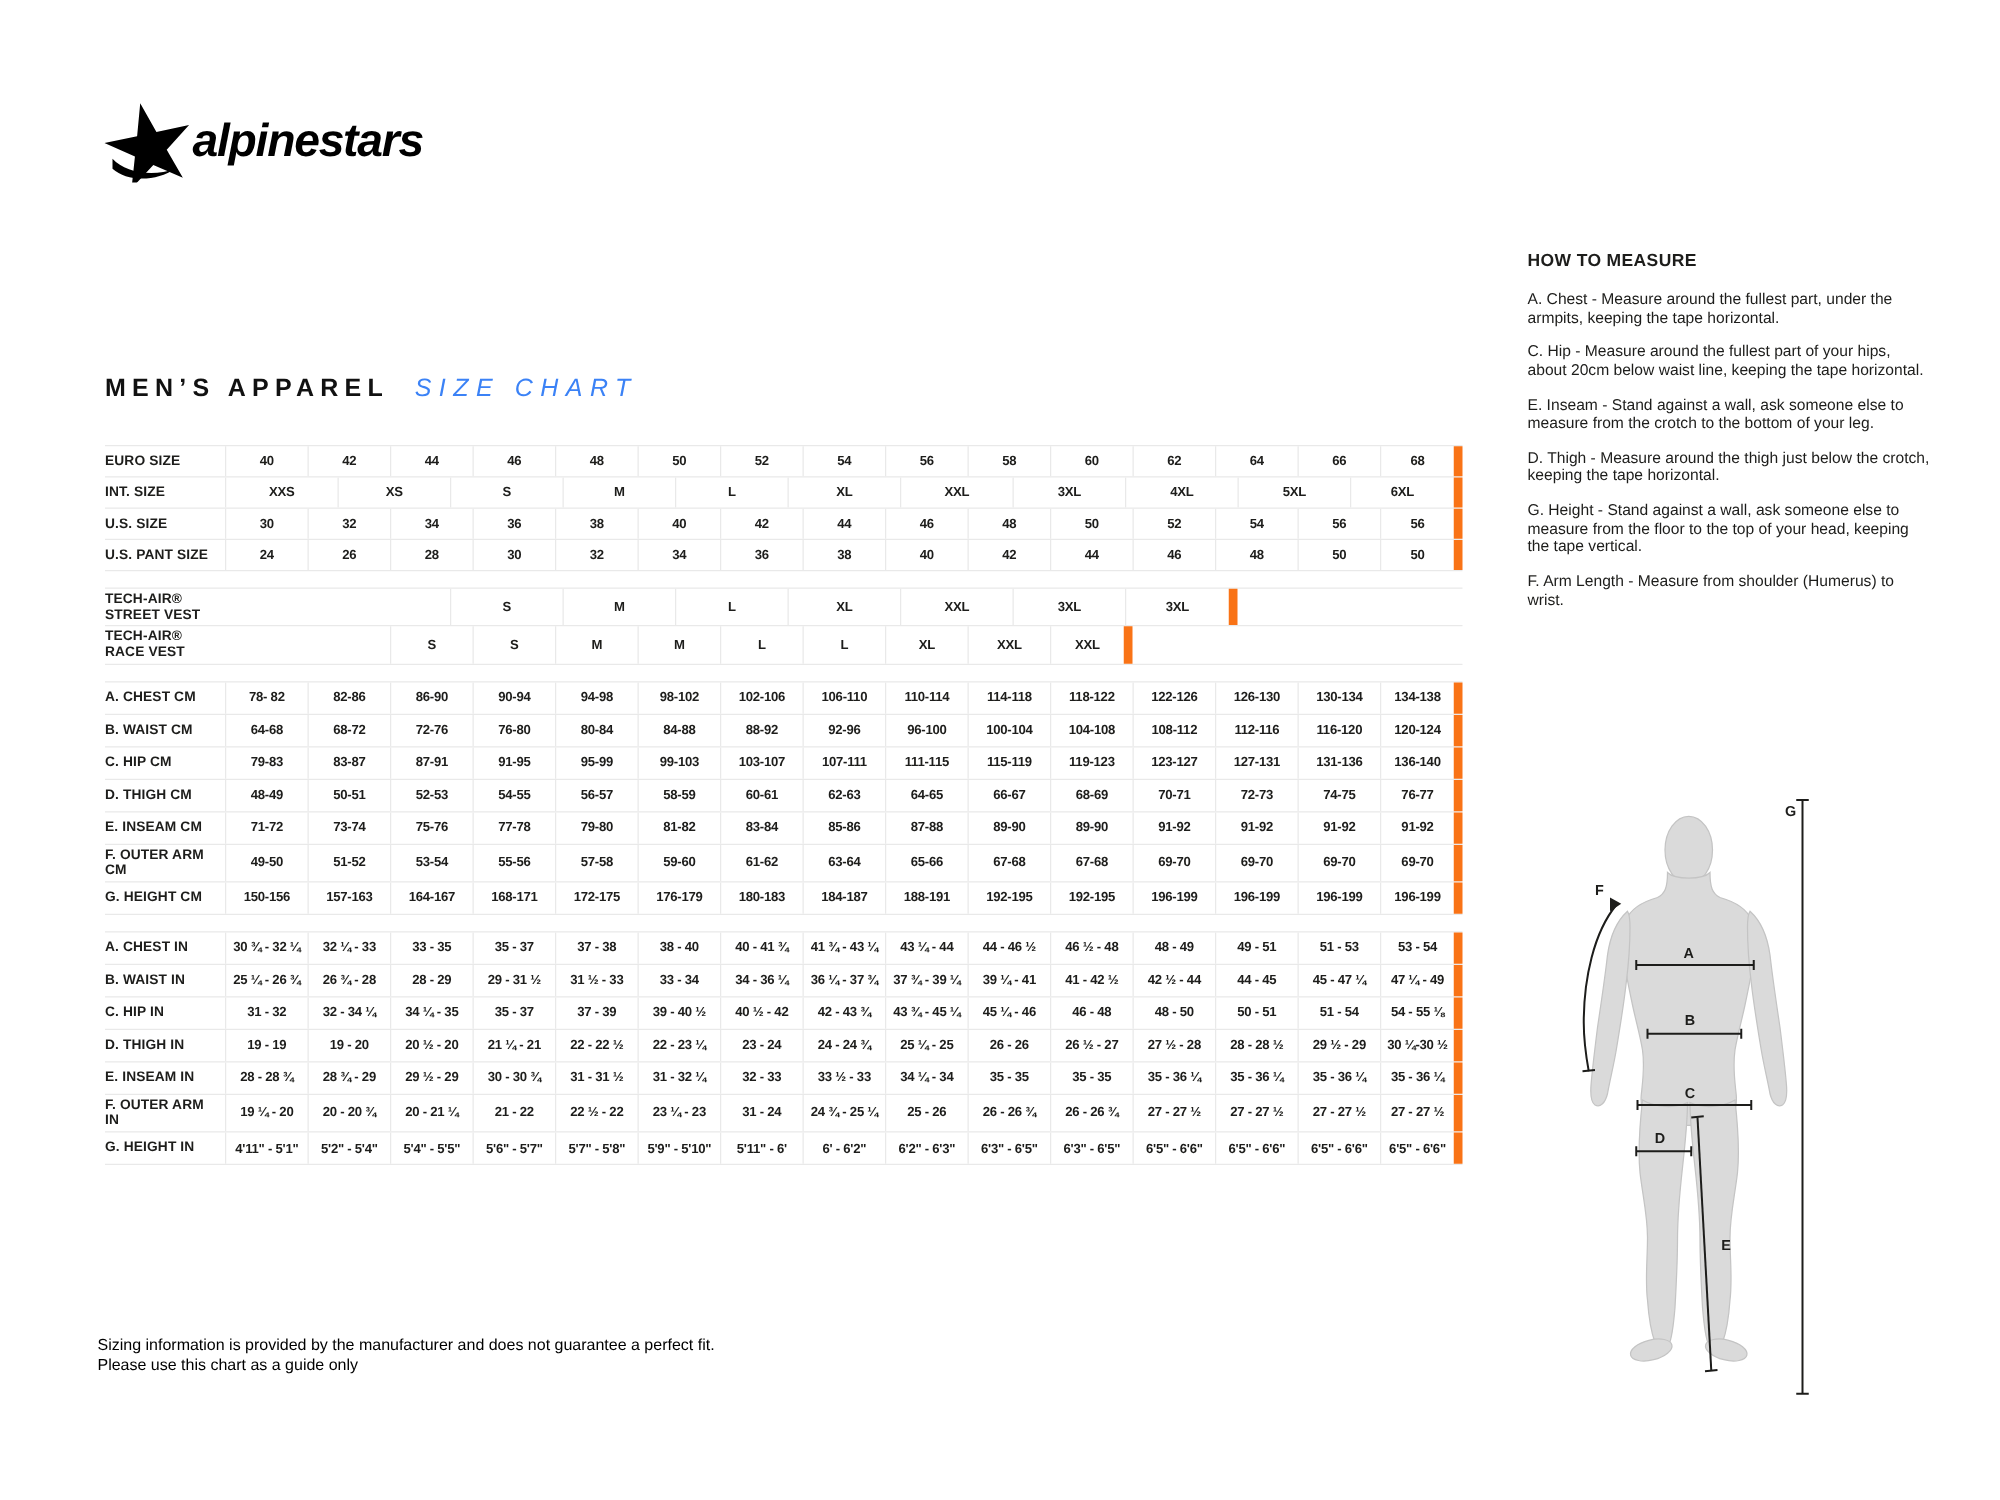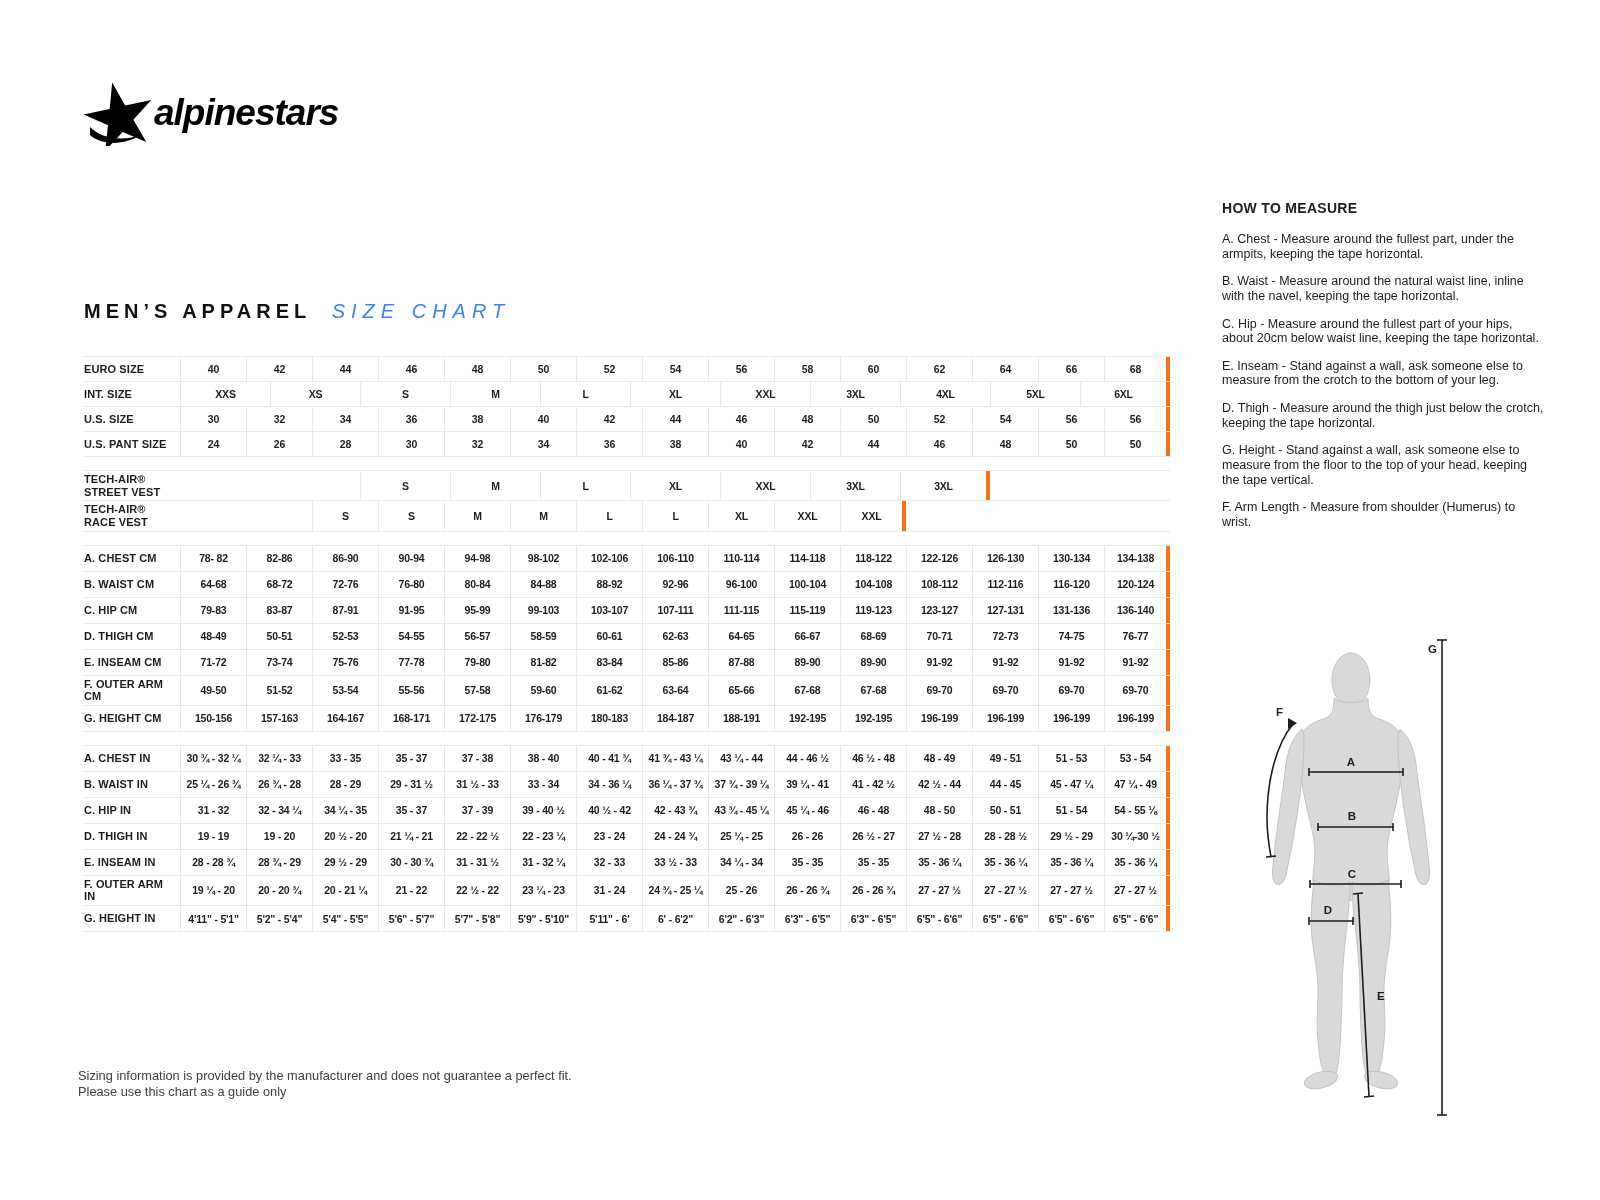--- a/index.html
+++ b/index.html
@@ -21,37 +21,37 @@
   .tgroup{margin-bottom:13px;}
   .tgroup .trow:first-child{border-top:1px solid #e9e9e9;}
   .trow{display:grid;border-bottom:1px solid #e9e9e9;min-height:24px;}
   .tgroup.meas .trow{min-height:25px;}
   .trow.c15{grid-template-columns:96px repeat(15,1fr);}
   .trow.c11{grid-template-columns:96px repeat(11,1fr);}
   .tlabel{font-size:11px;font-weight:bold;line-height:1.15;display:flex;align-items:center;
           padding:2px 6px 2px 0;letter-spacing:0.1px;}
   .tcell{font-size:10.5px;font-weight:bold;letter-spacing:-0.2px;display:flex;align-items:center;
          justify-content:center;border-left:1px solid #e9e9e9;padding:2px 1px;white-space:nowrap;}
-  .tcell.cap{border-right:4px solid #f97316;}
+  .tcell.cap{border-right:7px solid #f97316;}
   .tcell.blank{border-left:none;border-right:none;}
 
   
   .measure-panel{position:absolute;left:1222px;top:200px;width:322px;}
   .mh{font-size:14px;font-weight:bold;letter-spacing:0.3px;margin-bottom:16px;}
   .mi{font-size:12.5px;line-height:1.17;margin:0 0 13px 0;}
 
   
   .figure{position:absolute;left:1230px;top:618px;width:320px;height:500px;}
   .figure svg{display:block;}
   .sil{fill:#dadada;stroke:#c4c4c4;stroke-width:1;}
   .mline{stroke:#1d1d1b;stroke-width:1.6;fill:none;}
   .flabel{font-size:11.5px;font-weight:bold;fill:#1d1d1b;}
 
   
-  .disclaimer{position:absolute;left:78px;top:1068px;font-size:12.8px;line-height:1.28;color:#404040;}
+  .disclaimer{position:absolute;left:78px;top:1068px;font-size:12.8px;line-height:1.28;color:#000000;}
 </style>
 </head>
 <body>
 
 <div class="page">
 
   <div class="logo">
     <svg width="78" height="66" viewBox="0 0 78 66">
       <g transform="rotate(-12 36 30)">
         <polygon fill="#000" points="36,2 43.9,27.2 70.6,27.2 49,42.8 57,67.3 36,52.4 15,67.3 23,42.8 1.4,27.2 28.1,27.2"></polygon>
@@ -426,21 +426,20 @@
           <div class="tcell">6'5" - 6'6"</div>
           <div class="tcell cap">6'5" - 6'6"</div>
         </div>
       </div>
     </div>
 
   <div class="measure-panel">
     <div class="mh">HOW TO MEASURE</div>
     <div>
         <p class="mi">A. Chest - Measure around the fullest part, under the armpits, keeping the tape horizontal.</p>
-        <p class="mi">B. Waist - Measure around the natural waist line, inline with the navel, keeping the tape horizontal.</p>
         <p class="mi">C. Hip - Measure around the fullest part of your hips, about 20cm below waist line, keeping the tape horizontal.</p>
         <p class="mi">E. Inseam - Stand against a wall, ask someone else to measure from the crotch to the bottom of your leg.</p>
         <p class="mi">D. Thigh - Measure around the thigh just below the crotch, keeping the tape horizontal.</p>
         <p class="mi">G. Height - Stand against a wall, ask someone else to measure from the floor to the top of your head, keeping the tape vertical.</p>
         <p class="mi">F. Arm Length - Measure from shoulder (Humerus) to wrist.</p>
       </div>
   </div>
 
   <div class="figure">
     <svg width="320" height="500" viewBox="0 0 320 500">

